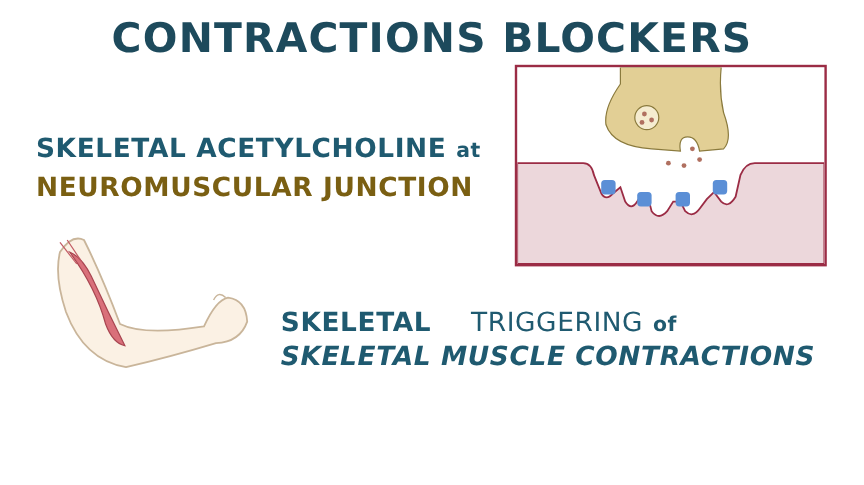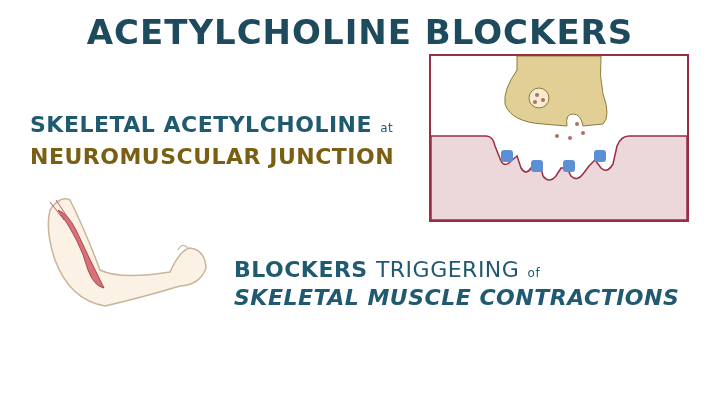--- a/index.html
+++ b/index.html
@@ -1,29 +1,29 @@
 <!DOCTYPE html>
 <html><head>
 <meta charset="utf-8">
 <style>
   html, body { margin: 0; padding: 0; background: #ffffff; }
   body { width: 720px; height: 404px; position: relative; overflow: hidden; font-family: "DejaVu Sans", sans-serif; }
   .title { position: absolute; left: 0; right: 0; top: 12px; text-align: center; font-size: 34px; font-weight: bold; color: #1d4a5c; letter-spacing: 1px; }
   .line { position: absolute; font-weight: bold; font-size: 22px; letter-spacing: 0.5px; white-space: nowrap; }
   .blue { color: #1f5a70; }
   .olive { color: #7a5f12; }
-  .light { font-weight: normal; }
-  .small { font-size: 12px; font-weight: normal; }
+  .light { font-weight: normal; margin-left: 25px; }
+  .small { font-size: 17px; font-weight: bold; }
   .diagram { position: absolute; left: 429px; top: 54px; width: 260px; height: 168px; border: 2px solid #9b2c45; box-sizing: border-box; overflow: hidden; background: #ffffff; }
   .arm { position: absolute; left: 30px; top: 190px; width: 190px; height: 130px; }
 </style>
 </head>
 <body>
 
-<div class="title">ACETYLCHOLINE BLOCKERS</div>
+<div class="title">CONTRACTIONS BLOCKERS</div>
 
 <div class="line blue" style="left:30px; top:112px;">
   <span>SKELETAL ACETYLCHOLINE</span>
   <span class="small">at</span>
 </div>
 <div class="line olive" style="left:30px; top:144px;text-align:right;">NEUROMUSCULAR JUNCTION</div>
 
 <div class="diagram">
   <svg width="256" height="164" viewBox="0 0 256 164">
 
@@ -52,17 +52,17 @@
   <svg width="190" height="130" viewBox="0 0 190 130">
     <path d="M20,20 Q30,5 40,10 Q55,40 70,80 Q90,90 140,82 Q150,60 160,58 Q175,60 176,78 Q170,95 150,96 Q110,108 75,116 Q40,110 25,70 Q15,40 20,20 Z" fill="#fbf1e4" stroke="#c9b59a" stroke-width="1.5"></path>
     <path d="M28,20 Q50,50 58,80 Q64,96 74,98 Q60,70 46,40 Q38,24 28,20 Z" fill="#d9707a" stroke="#a84550" stroke-width="1"></path>
     <line x1="20" y1="12" x2="34" y2="30" stroke="#c25a63" stroke-width="1"></line>
     <line x1="26" y1="10" x2="38" y2="28" stroke="#c25a63" stroke-width="1"></line>
     <path d="M148,60 Q152,52 158,58" fill="none" stroke="#c9b59a" stroke-width="1.2"></path>
   </svg>
 </div>
 
 <div class="line blue" style="left:234px; top:257px;">
-  <span>BLOCKERS</span>
+  <span>SKELETAL</span>
   <span class="light">TRIGGERING</span>
   <span class="small">of</span>
 </div>
 <div class="line blue" style="left:234px; top:285px;font-style:italic;">SKELETAL MUSCLE CONTRACTIONS</div>
 
 </body></html>

